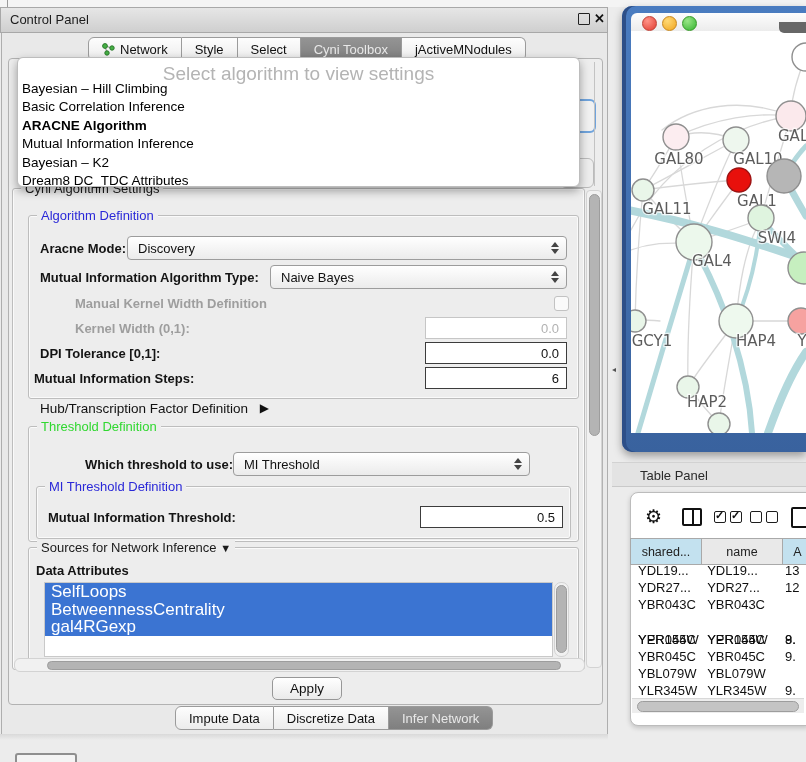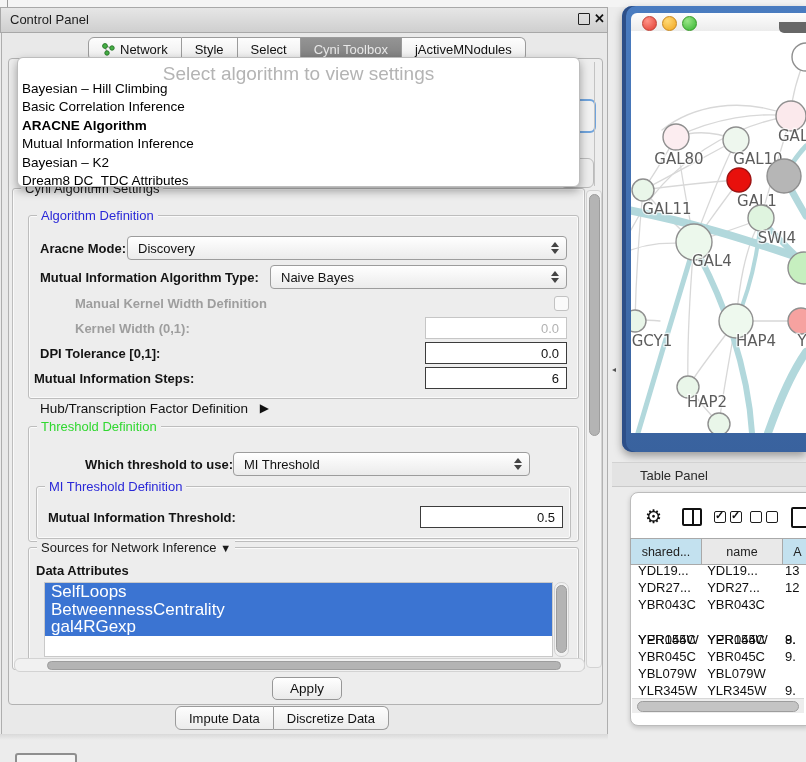--- a/index.html
+++ b/index.html
@@ -251,20 +251,23 @@
 <div class="abs btn" style="left:272px;top:677px;width:68px;height:21px;">
   <span>Apply</span>
 </div>
 
 <div class="abs tabbar" id="bottom-tabs" style="left:148px;top:706px;height:23px;margin-left:27px;">
     <div class="tab">
       <span>Impute Data</span>
     </div>
     <div class="tab">
       <span>Discretize Data</span>
+    </div>
+    <div class="tab sel">
+      <span>Infer Network</span>
     </div>
   </div>
 
 <div class="abs" style="left:0;top:734px;width:608px;height:6px;background:linear-gradient(#d9d9d9,#ececec);"></div>
 <span class="abs" style="left:612px;top:365px;font-size:8px;color:#555;">◂</span>
 <div class="abs" style="left:15px;top:753px;width:58px;height:12px;border:2px solid #8f8f8f;border-radius:3px 3px 0 0;background:#f4f4f4;"></div>
 
 <div class="abs net-frame"></div>
 <div class="abs net-titlebar"></div>
 <div class="abs light" style="left:642px;top:16px;background:radial-gradient(circle at 35% 30%,#ff9488,#e03b30);border:1px solid #c04036;"></div>

